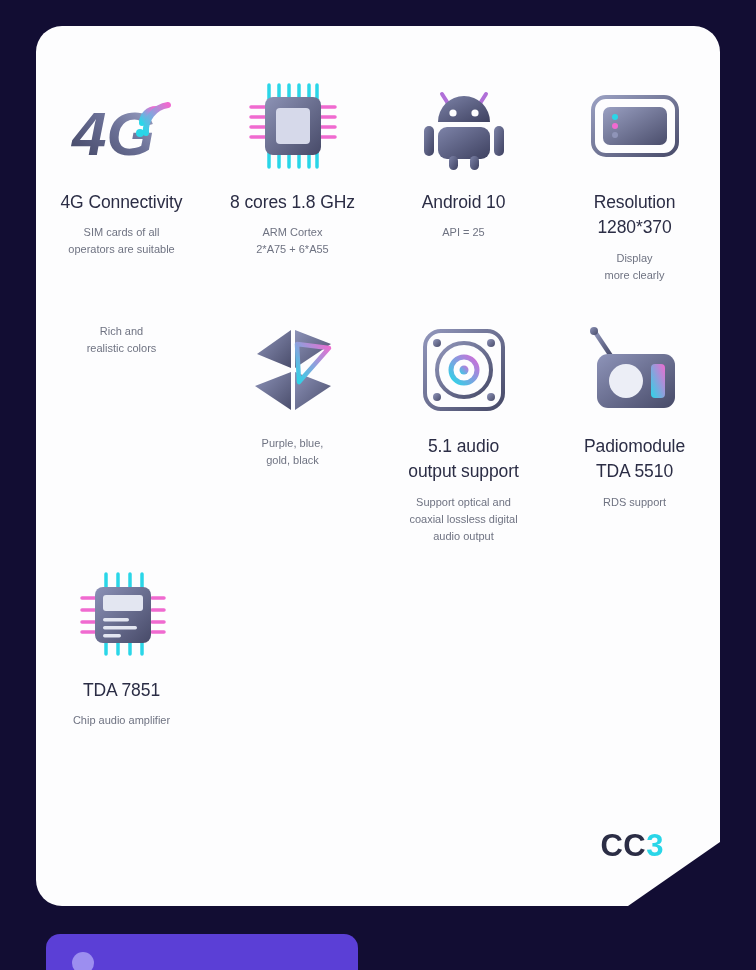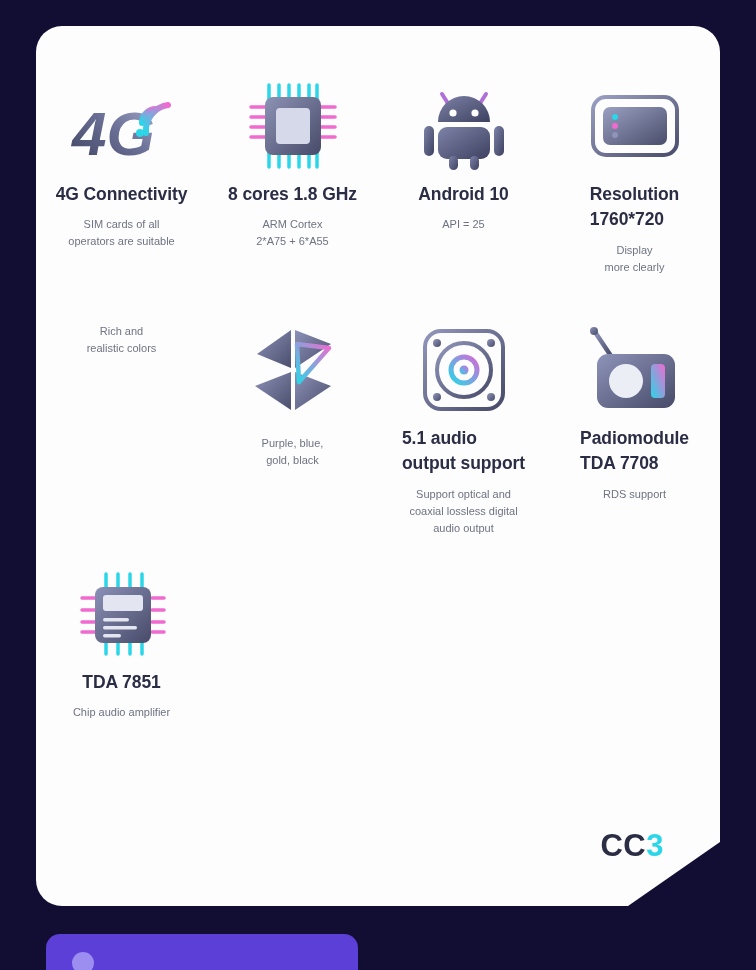--- a/index.html
+++ b/index.html
@@ -44,26 +44,26 @@
     padding: 0 12px;
   }
   .icon-wrap {
     height: 112px;
     display: flex;
     align-items: center;
     justify-content: center;
   }
   .title {
     font-size: 17.5px;
-    font-weight: bold;
+    font-weight: normal;
     color: #2b2d45;
-    text-align: left;
+    text-align: center;
     line-height: 1.45;
     letter-spacing: -0.1px;
-    margin-top: 0;
+    margin-top: 8px;
   }
   .subtitle {
     font-size: 11px;
     color: #6f7382;
     text-align: center;
     line-height: 1.55;
     margin-top: 9px;
     font-weight: 400;
   }
   .brand {
@@ -190,21 +190,21 @@
               </linearGradient>
             </defs>
             <rect x="6" y="8" width="84" height="58" rx="13" fill="none" stroke="url(#gscr)" stroke-width="4"></rect>
             <rect x="16" y="18" width="64" height="38" rx="7" fill="url(#gscr)"></rect>
             <circle cx="28" cy="28" r="3" fill="#2ad6e8"></circle>
             <circle cx="28" cy="37" r="3" fill="#f06ad0"></circle>
             <circle cx="28" cy="46" r="3" fill="#8f94b8"></circle>
           </svg>
         </div>
         <div class="title" style="white-space:pre-line">Resolution
-1760*720</div>
+1280*370</div>
         <div class="subtitle" style="white-space:pre-line">Display
 more clearly</div>
       </div>
 
       <div class="cell">
         <div class="subtitle" style="white-space:pre-line">Rich and
 realistic colors</div>
       </div>
 
       <div class="cell">
@@ -277,21 +277,21 @@
               </linearGradient>
             </defs>
             <path d="M24 30 L8 6" stroke="url(#grad1)" stroke-width="4.5" stroke-linecap="round"></path>
             <circle cx="7" cy="5" r="4" fill="url(#grad1)"></circle>
             <rect x="10" y="28" width="78" height="54" rx="11" fill="url(#grad1)"></rect>
             <circle cx="39" cy="55" r="17" fill="#eceef6"></circle>
             <rect x="64" y="38" width="14" height="34" rx="4" fill="url(#grad2)"></rect>
           </svg>
         </div>
         <div class="title" style="white-space:pre-line">Padiomodule
-TDA 7708</div>
+TDA 5510</div>
         <div class="subtitle" style="white-space:pre-line">RDS support</div>
       </div>
 
       <div class="cell">
         <div class="icon-wrap">
           <svg width="92" height="92" viewBox="0 0 92 92">
             <defs>
               <linearGradient id="gamp" x1="0" y1="0" x2="1" y2="1">
                 <stop offset="0%" stop-color="#8b91b7"></stop>
                 <stop offset="100%" stop-color="#474a68"></stop>

